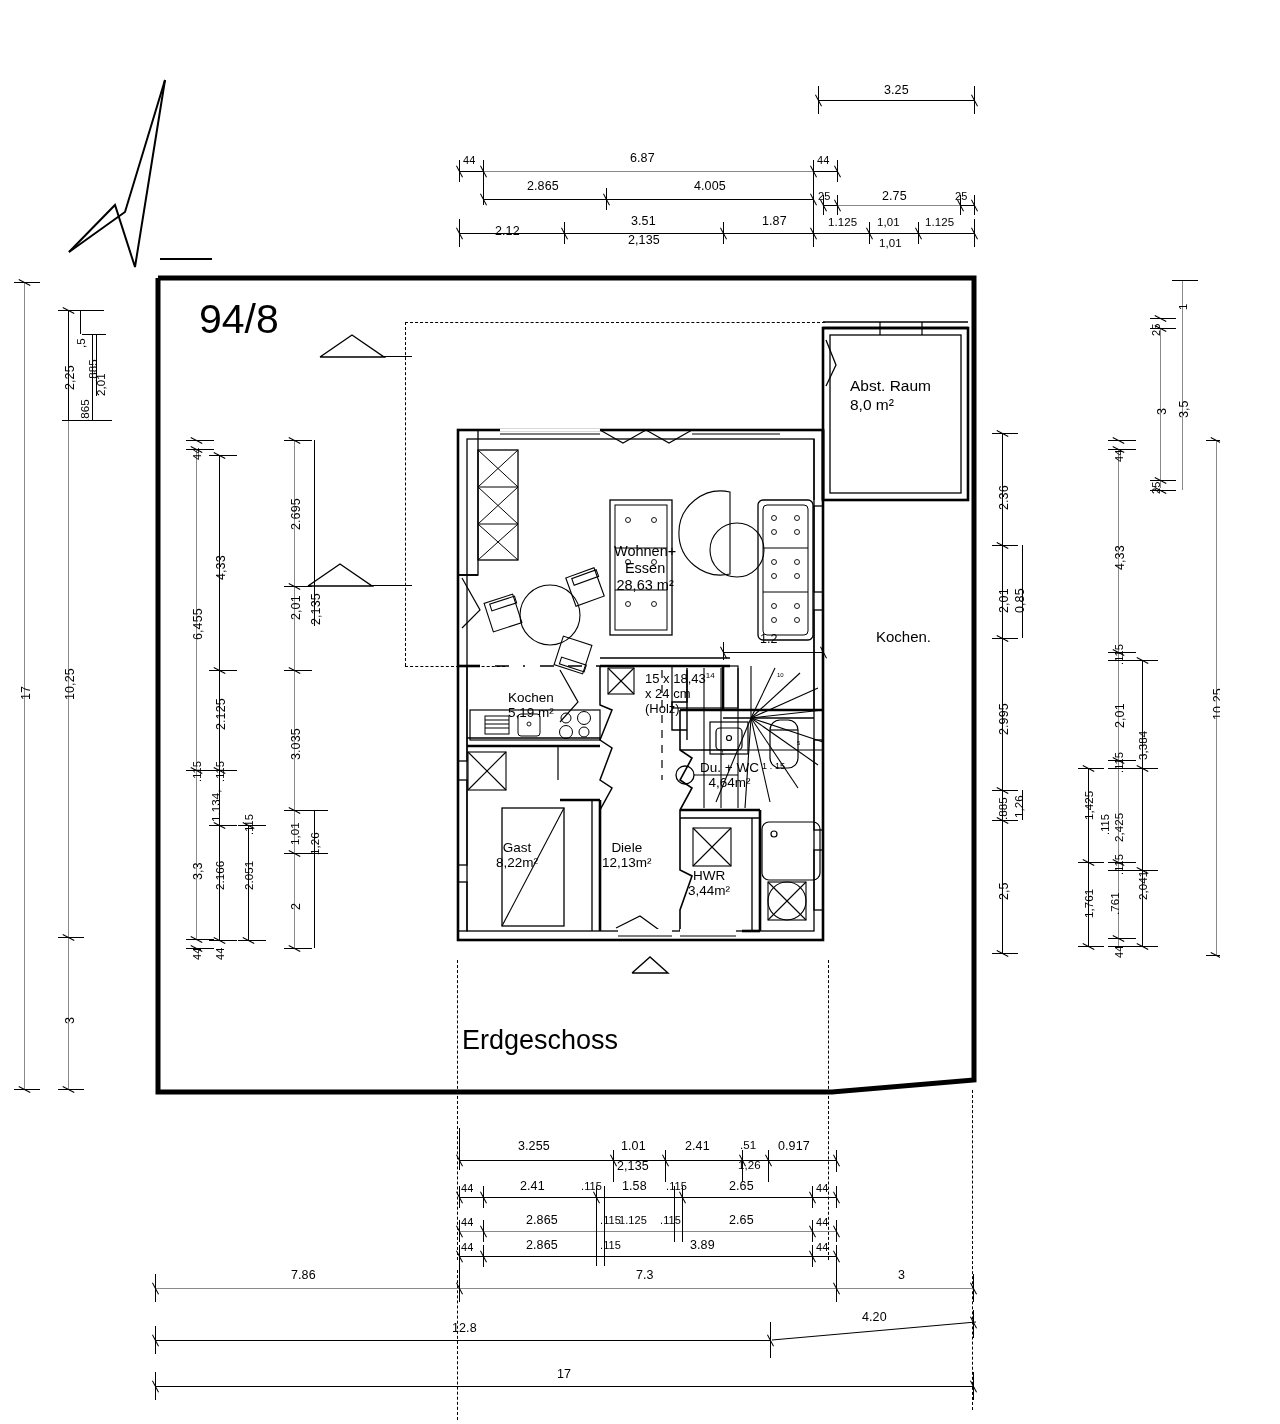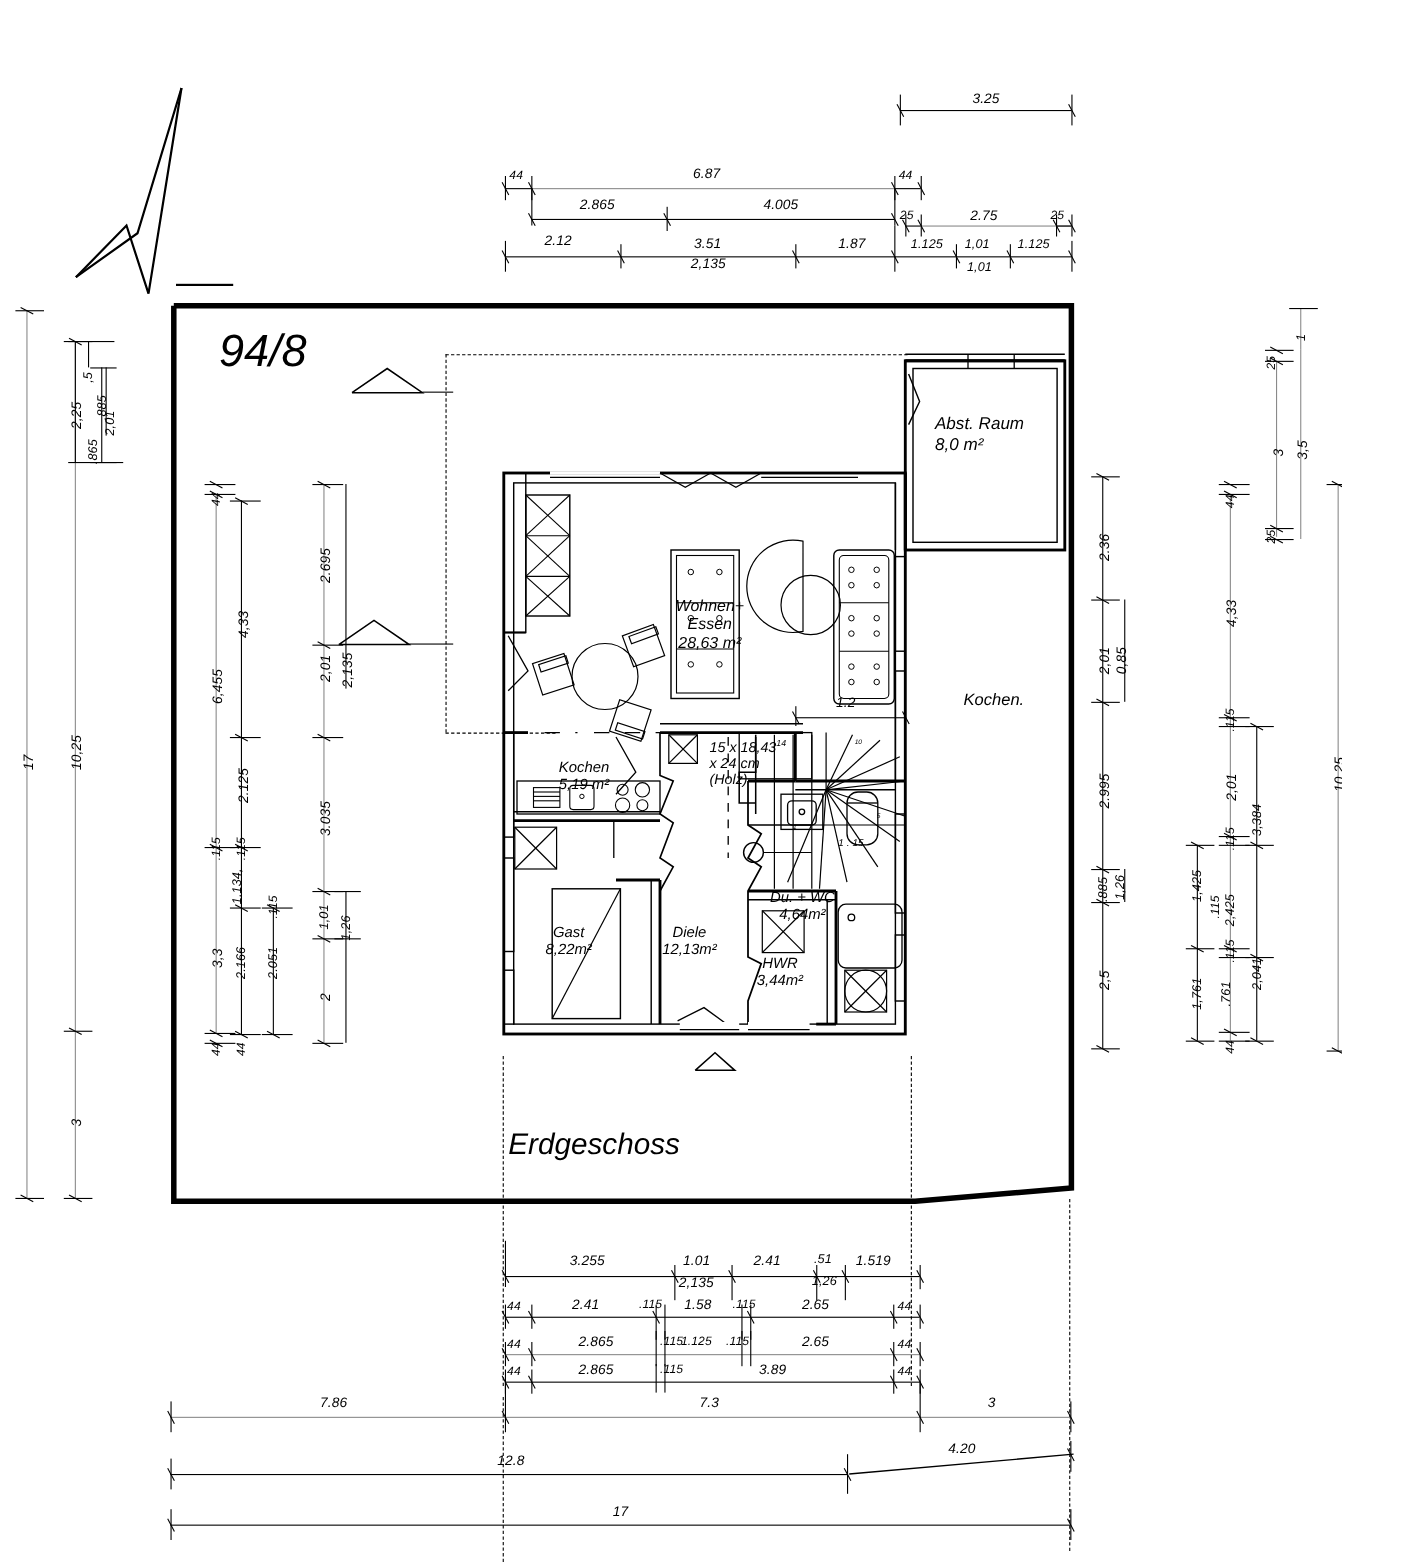--- a/index.html
+++ b/index.html
@@ -8,21 +8,20 @@
     font-family:"Liberation Sans", sans-serif;
     color:#000;
     -webkit-font-smoothing:antialiased;
   }
   #sheet{
     position:relative;
     width:1220px;
     height:1424px;
     background:#fff;
     overflow:hidden;
-    font-style:italic;
   }
   
   .ln{position:absolute;background:#000;}
   .ln.h{height:1px;}
   .ln.v{width:1px;}
   .gray{background:#8a8a8a;}
   .dimtxt{
     position:absolute;
     font-size:12.5px;
     line-height:1;
@@ -116,21 +115,21 @@
   <div class="ext" style="left:869px;top:222px;height:22px;"></div>
   <div class="ext" style="left:918px;top:222px;height:22px;"></div>
   <div class="ext" style="left:974px;top:219px;height:28px;"></div>
   <div class="tick" style="left:453px;top:233px;"></div>
   <div class="tick" style="left:558px;top:233px;"></div>
   <div class="tick" style="left:717px;top:233px;"></div>
   <div class="tick" style="left:807px;top:233px;"></div>
   <div class="tick" style="left:863px;top:233px;"></div>
   <div class="tick" style="left:912px;top:233px;"></div>
   <div class="tick" style="left:968px;top:233px;"></div>
-  <div class="dimtxt" style="left:495px;top:213px;">2.12</div>
+  <div class="dimtxt" style="left:495px;top:225px;">2.12</div>
   <div class="dimtxt" style="left:631px;top:215px;">3.51</div>
   <div class="dimtxt" style="left:762px;top:215px;">1.87</div>
   <div class="dimtxt" style="left:828px;top:217px;font-size:11.5px;">1.125</div>
   <div class="dimtxt" style="left:877px;top:217px;font-size:11.5px;">1,01</div>
   <div class="dimtxt" style="left:925px;top:217px;font-size:11.5px;">1.125</div>
   <div class="dimtxt" style="left:628px;top:234px;">2,135</div>
   <div class="dimtxt" style="left:879px;top:238px;font-size:11.5px;">1,01</div>
 
   <div class="ln v gray" style="left:24px;top:282px;height:807px;"></div>
   <div class="exth" style="left:14px;top:282px;width:26px;"></div>
@@ -518,21 +517,21 @@
   <div class="roomlbl" style="left:496px;top:840px;">
     <span>Gast</span><br>
     <span>8,22m²</span>
   </div>
 
   <div class="roomlbl" style="left:602px;top:840px;">
     <span>Diele</span><br>
     <span>12,13m²</span>
   </div>
 
-  <div class="roomlbl" style="left:700px;top:808px;">
+  <div class="roomlbl" style="left:700px;top:760px;">
     <span>Du. + WC</span><br>
     <span>4,64m²</span>
   </div>
 
   <div class="roomlbl" style="left:688px;top:868px;">
     <span>HWR</span><br>
     <span>3,44m²</span>
   </div>
 
   <div class="estpl" style="left:876px;top:628px;">Kochen.</div>
@@ -660,21 +659,21 @@
   <div class="tick" style="left:453px;top:1160px;"></div>
   <div class="tick" style="left:607px;top:1160px;"></div>
   <div class="tick" style="left:659px;top:1160px;"></div>
   <div class="tick" style="left:736px;top:1160px;"></div>
   <div class="tick" style="left:762px;top:1160px;"></div>
   <div class="tick" style="left:830px;top:1160px;"></div>
   <div class="dimtxt" style="left:518px;top:1140px;">3.255</div>
   <div class="dimtxt" style="left:621px;top:1140px;">1.01</div>
   <div class="dimtxt" style="left:685px;top:1140px;">2.41</div>
   <div class="dimtxt" style="left:740px;top:1140px;font-size:11.5px;">.51</div>
-  <div class="dimtxt" style="left:778px;top:1140px;">1.519</div>
+  <div class="dimtxt" style="left:778px;top:1140px;">0.917</div>
   <div class="dimtxt" style="left:617px;top:1160px;">2,135</div>
   <div class="dimtxt" style="left:738px;top:1160px;font-size:11.5px;">1,26</div>
 
   <div class="ln h" style="left:459px;top:1197px;width:377px;"></div>
   <div class="ext" style="left:459px;top:1186px;height:22px;"></div>
   <div class="ext" style="left:483px;top:1186px;height:22px;"></div>
   <div class="ext" style="left:596px;top:1186px;height:32px;"></div>
   <div class="ext" style="left:604px;top:1186px;height:32px;"></div>
   <div class="ext" style="left:674px;top:1186px;height:32px;"></div>
   <div class="ext" style="left:682px;top:1186px;height:32px;"></div>

